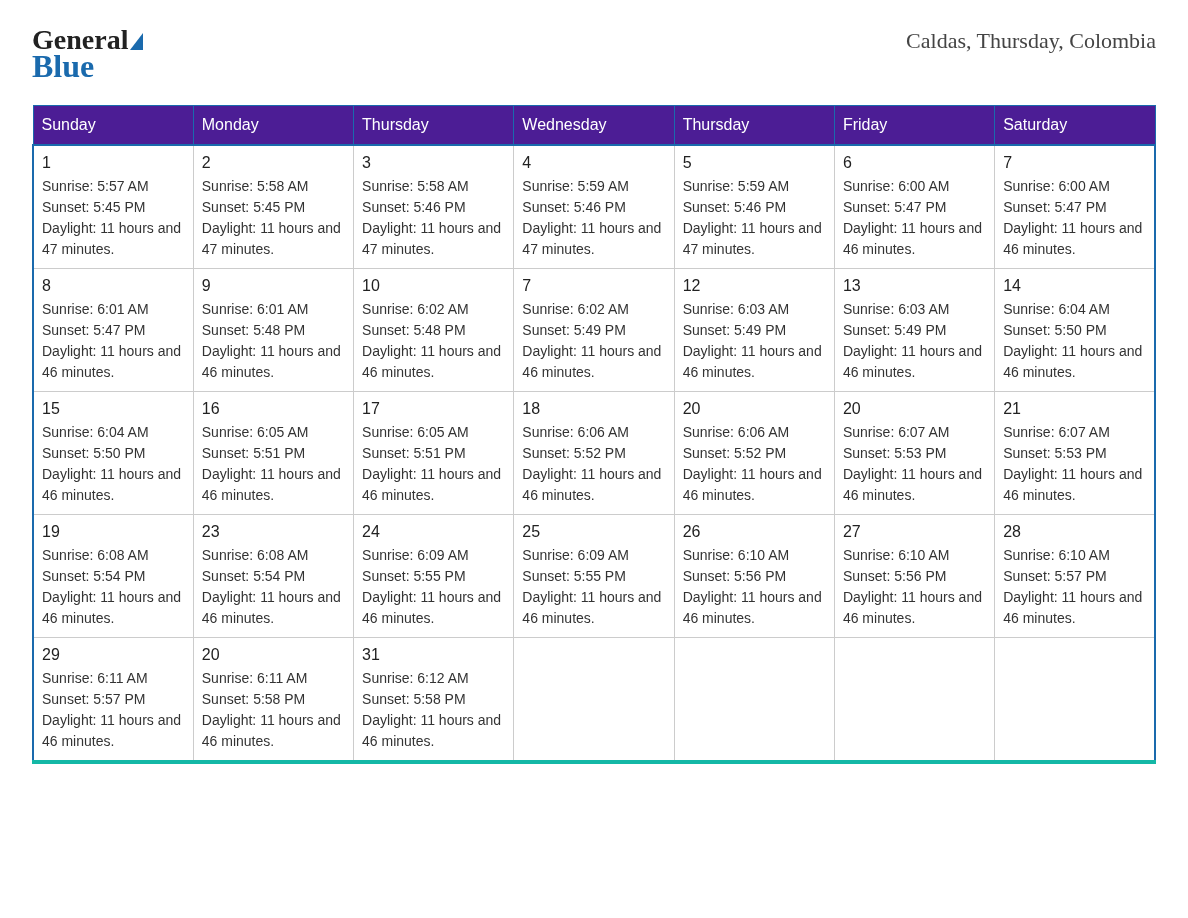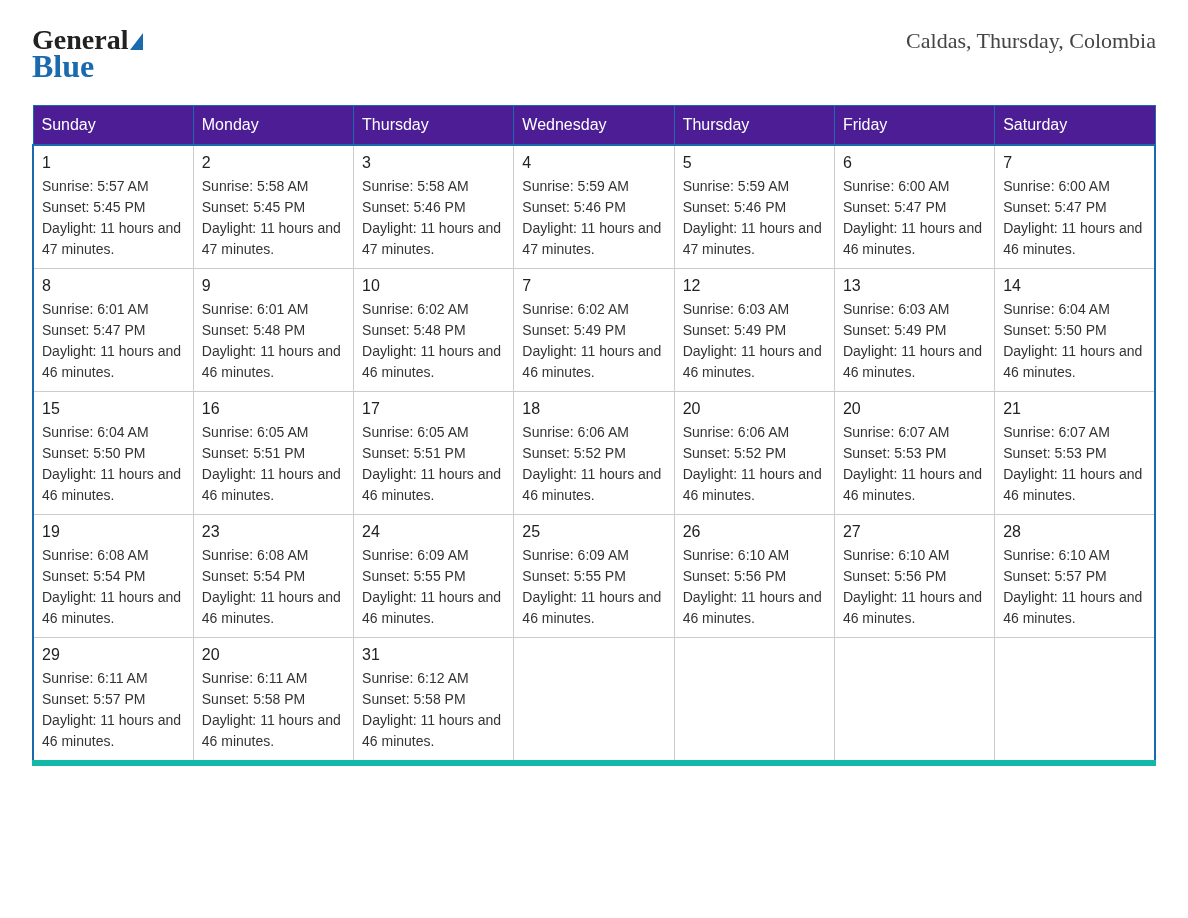--- a/index.html
+++ b/index.html
@@ -97,21 +97,21 @@
     tbody tr:first-child td {
       border-top: 2px solid #1a6aad;
     }
     tbody tr td:first-child {
       border-left: 2px solid #1a6aad;
     }
     tbody tr td:last-child {
       border-right: 2px solid #1a6aad;
     }
     tbody tr:last-child td {
-      border-bottom: 6px solid #14b8a6;
+      border-bottom: 4px solid #14b8a6;
     }
   </style>
 </head>
 <body>
 
 <div class="header-area">
   <div class="logo">
     <div>
       <div class="logo-row">
         <span class="logo-general">General</span>

